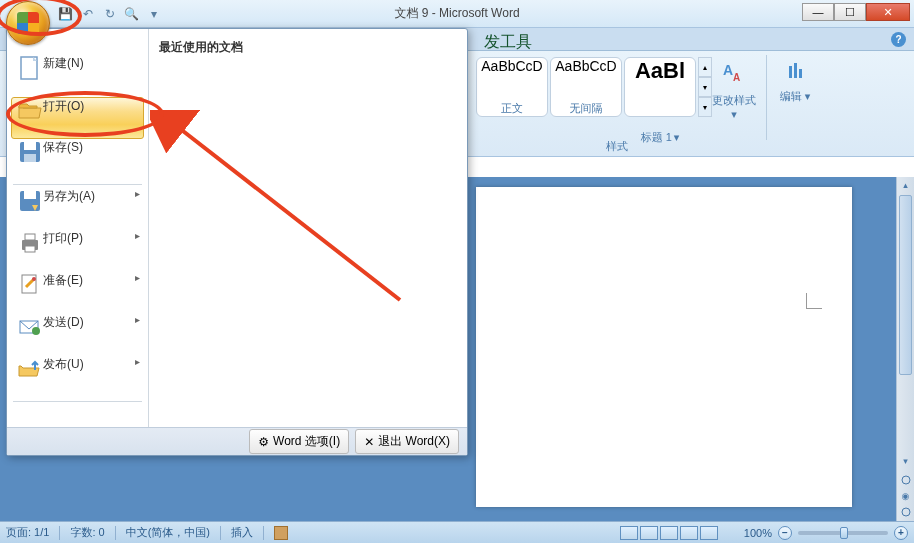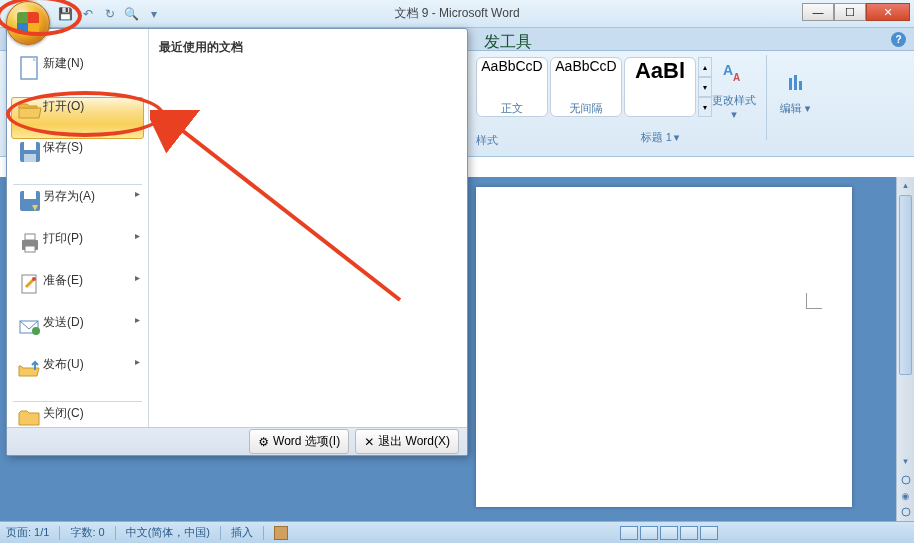--- a/index.html
+++ b/index.html
@@ -37,24 +37,24 @@
 .recent-title { font-size: 12px; font-weight: bold; color: #333; padding: 4px 0; }
 .menu-bottom { position: absolute; bottom: 0; left: 0; right: 0; height: 28px; background: linear-gradient(#e4ebf4,#d8e2ee); border-top: 1px solid #c0cddc; display: flex; justify-content: flex-end; align-items: center; padding-right: 8px; gap: 6px; }
 .menu-bottom-btn { font-size: 12px; padding: 3px 8px; border: 1px solid #bbb; border-radius: 3px; background: linear-gradient(#fefefe,#e8e8e8); display: flex; align-items: center; gap: 4px; }
 
 .style-gallery { position: absolute; left: 476px; top: 0; height: 100%; display: flex; align-items: flex-start; padding-top: 6px; gap: 2px; }
 .style-box { width: 72px; height: 60px; border: 1px solid #c0d0e0; background: #fff; display: flex; flex-direction: column; align-items: center; justify-content: space-between; font-size: 14px; border-radius: 6px; }
 .style-box.big { font-size: 22px; font-weight: bold; }
 .style-label { font-size: 11px; color: #4a7aaa; margin-top: 2px; display: flex; align-items: center; gap: 2px; }
 .style-change { position: absolute; left: 708px; top: 6px; width: 52px; font-size: 11px; text-align: center; color: #4a7aaa; }
 .style-change-icon { width: 34px; height: 34px; margin: 0 auto 2px; display: flex; align-items: center; justify-content: center; }
-.styles-group-label { position: absolute; left: 476px; bottom: 8px; width: 282px; font-size: 11px; color: #4a7aaa; }
+.styles-group-label { position: absolute; left: 476px; bottom: 2px; width: 282px; text-align: center; font-size: 11px; color: #4a7aaa; }
 .group-divider { position: absolute; top: 4px; bottom: 16px; width: 1px; background: #b8cde0; }
 .gd1 { left: 766px; }
-.edit-group { position: absolute; left: 770px; top: 18px; width: 50px; font-size: 11px; text-align: center; color: #4a7aaa; }
+.edit-group { position: absolute; left: 770px; top: 6px; width: 50px; font-size: 11px; text-align: center; color: #4a7aaa; }
 .edit-icon { width: 30px; height: 30px; margin: 0 auto 2px; display: flex; align-items: center; justify-content: center; }
 .doc-area { position: absolute; top: 177px; left: 0; right: 0; bottom: 22px; background: #5a8cc0; }
 .doc-page { position: absolute; top: 10px; left: 476px; width: 376px; height: 320px; background: #fff; box-shadow: 0 0 4px rgba(0,0,0,.3); }
 .page-corner { position: absolute; top: 106px; right: 30px; width: 16px; height: 16px; border-left: 1px solid #999; border-bottom: 1px solid #999; }
 .scrollbar-v { position: absolute; top: 177px; right: 0; bottom: 22px; width: 18px; background: linear-gradient(90deg,#e0e8f0,#d0dce8); border-left: 1px solid #b0c4d8; }
 .scroll-arrow { height: 16px; display: flex; align-items: center; justify-content: center; font-size: 9px; color: #4a7aaa; }
 .scroll-thumb { position: absolute; top: 18px; left: 2px; right: 2px; height: 180px; background: linear-gradient(90deg,#d0e0f0,#b8d0e8); border: 1px solid #90b0d0; border-radius: 2px; }
 
 .statusbar { position: absolute; bottom: 0; left: 0; right: 0; height: 22px; background: linear-gradient(#d0e4f4,#b8d4ec); border-top: 1px solid #90b0d0; display: flex; align-items: center; font-size: 11px; color: #2a5a8a; padding: 0 6px; gap: 10px; }
 .statusbar .sep { width: 1px; height: 14px; background: #90b0d0; }
@@ -229,28 +229,20 @@
       <span class="menu-item-icon">
         <svg width="26" height="22" viewBox="0 0 26 22">
             <path d="M2 8 L2 18 L20 18 L22 10 L6 10 L4 8 Z" fill="#f5c860" stroke="#c89830"></path>
             <path d="M18 4 L18 12 M15 7 L18 4 L21 7" stroke="#4a90d0" stroke-width="2" fill="none"></path>
           </svg>
       </span>
       <span>发布(U)</span>
       <span class="menu-item-arrow">▸</span>
     </div>
     <div class="menu-divider"></div>
-    <div class="menu-item">
-      <span class="menu-item-icon">
-        <svg width="26" height="22" viewBox="0 0 26 22">
-            <path d="M2 6 L4 4 L10 4 L12 6 L22 6 L22 18 L2 18 Z" fill="#f5c860" stroke="#c89830"></path>
-          </svg>
-      </span>
-      <span>关闭(C)</span>
-    </div>
   </div>
   <div class="menu-right">
     <div class="recent-title">最近使用的文档</div>
   </div>
   <div class="menu-bottom">
     <div class="menu-bottom-btn">
       <span>⚙</span>
       <span>Word 选项(I)</span>
     </div>
     <div class="menu-bottom-btn">
@@ -307,13 +299,21 @@
   <span style="width:14px;height:14px;background:#d0a060;border:1px solid #a07030;display:inline-block;"></span>
 
   <div class="view-icons">
     <div class="view-icon"></div>
     <div class="view-icon"></div>
     <div class="view-icon"></div>
     <div class="view-icon"></div>
     <div class="view-icon"></div>
   </div>
 
+  <div class="zoom-area">
+    <span>100%</span>
+    <div class="zoom-btn">−</div>
+    <div class="zoom-slider">
+        <div class="zoom-thumb"></div>
+      </div>
+    <div class="zoom-btn">+</div>
+  </div>
 </div>
 
 </body></html>

